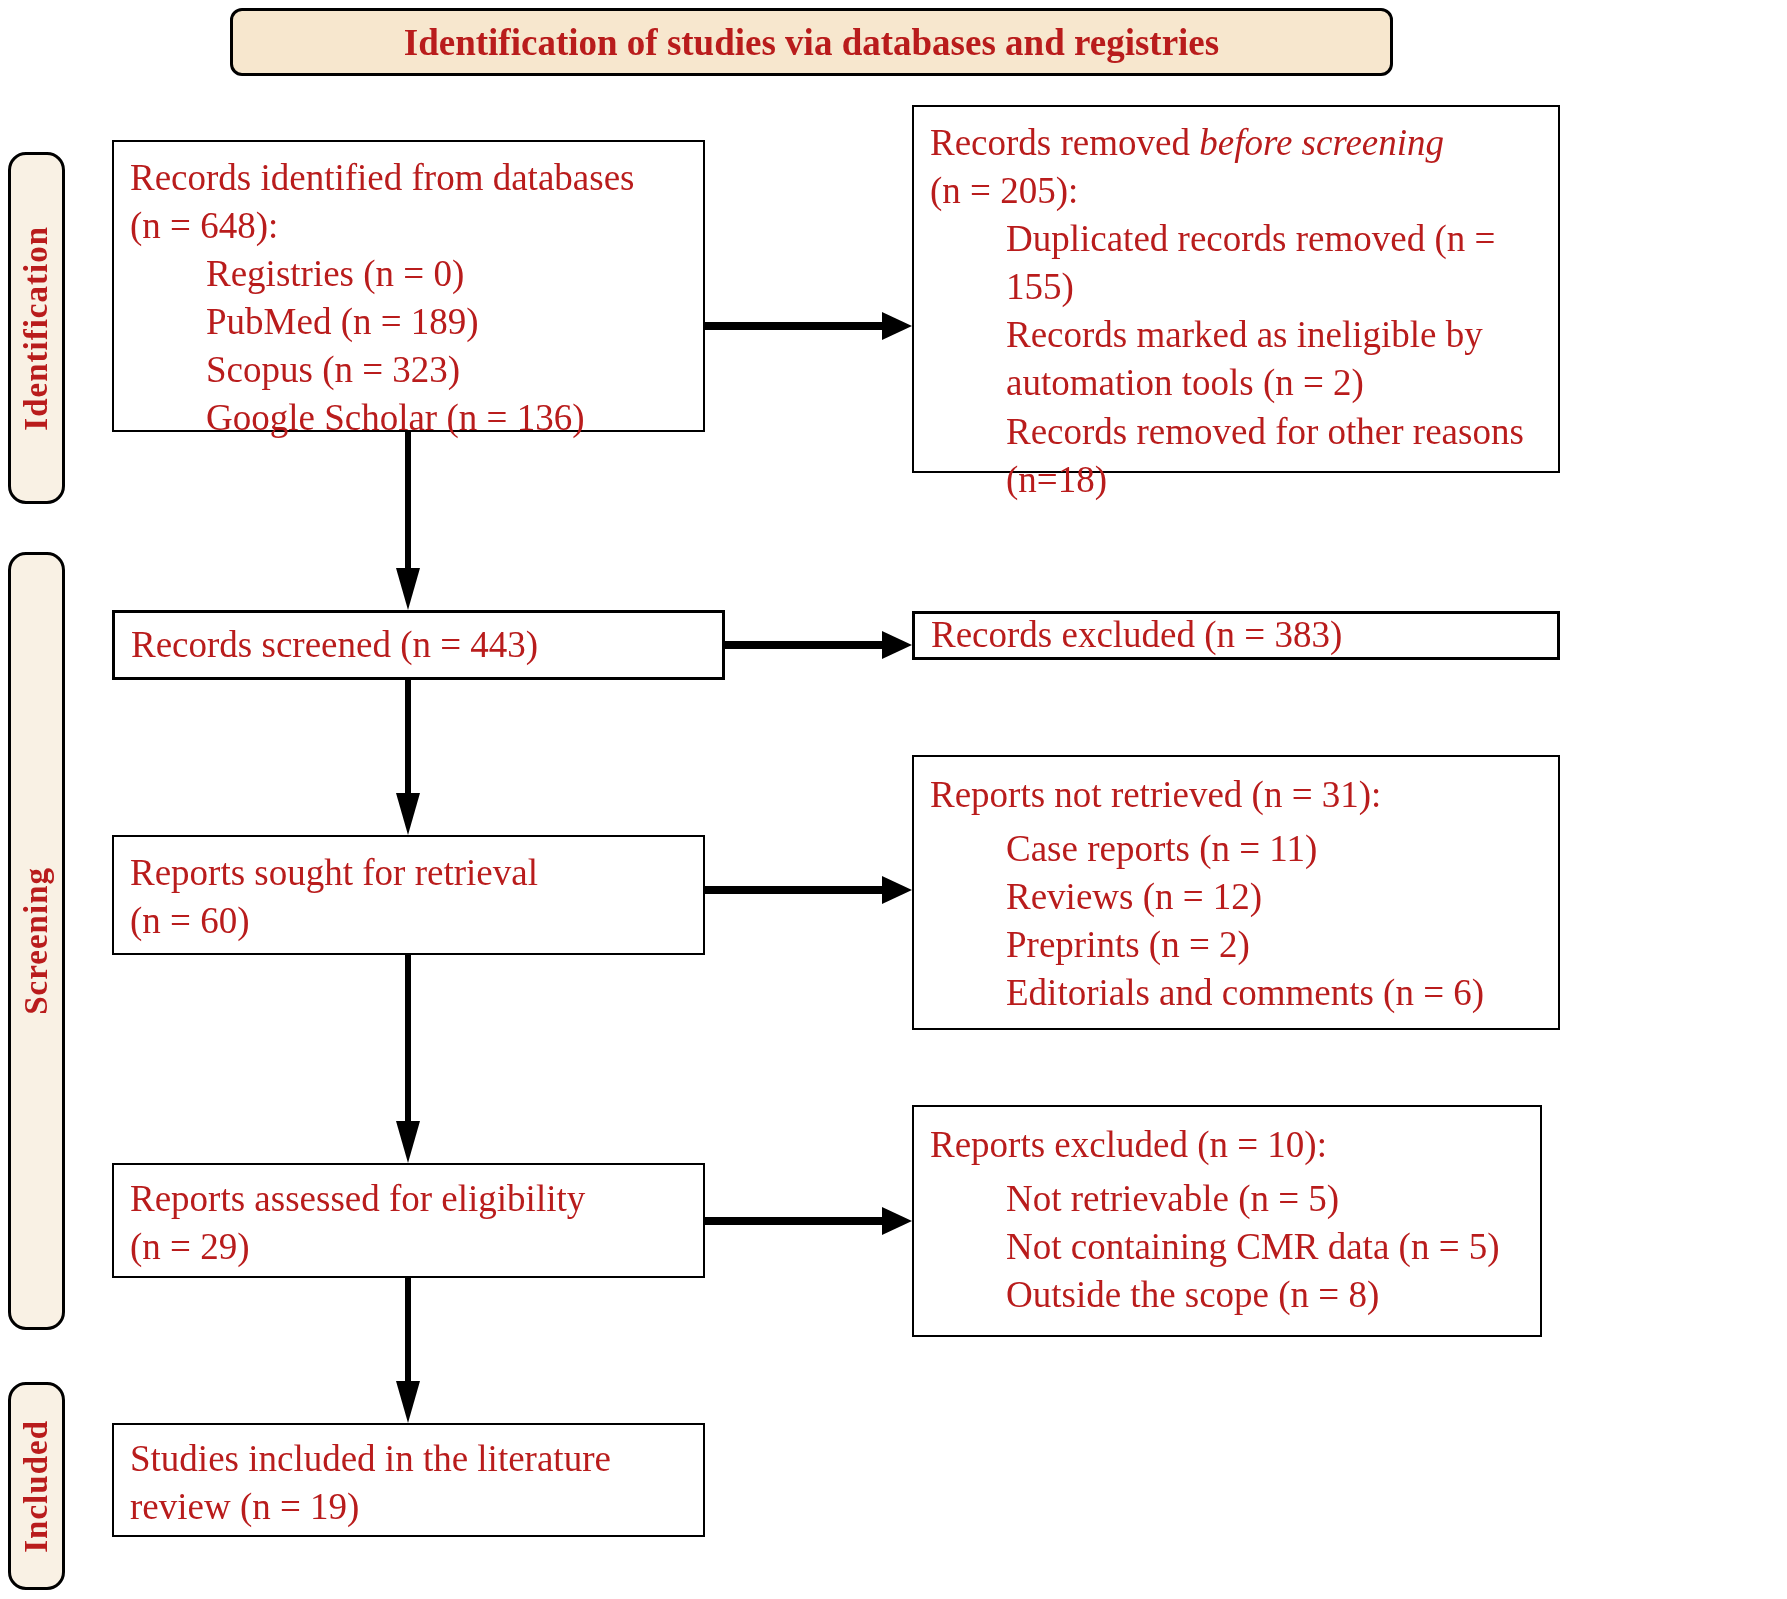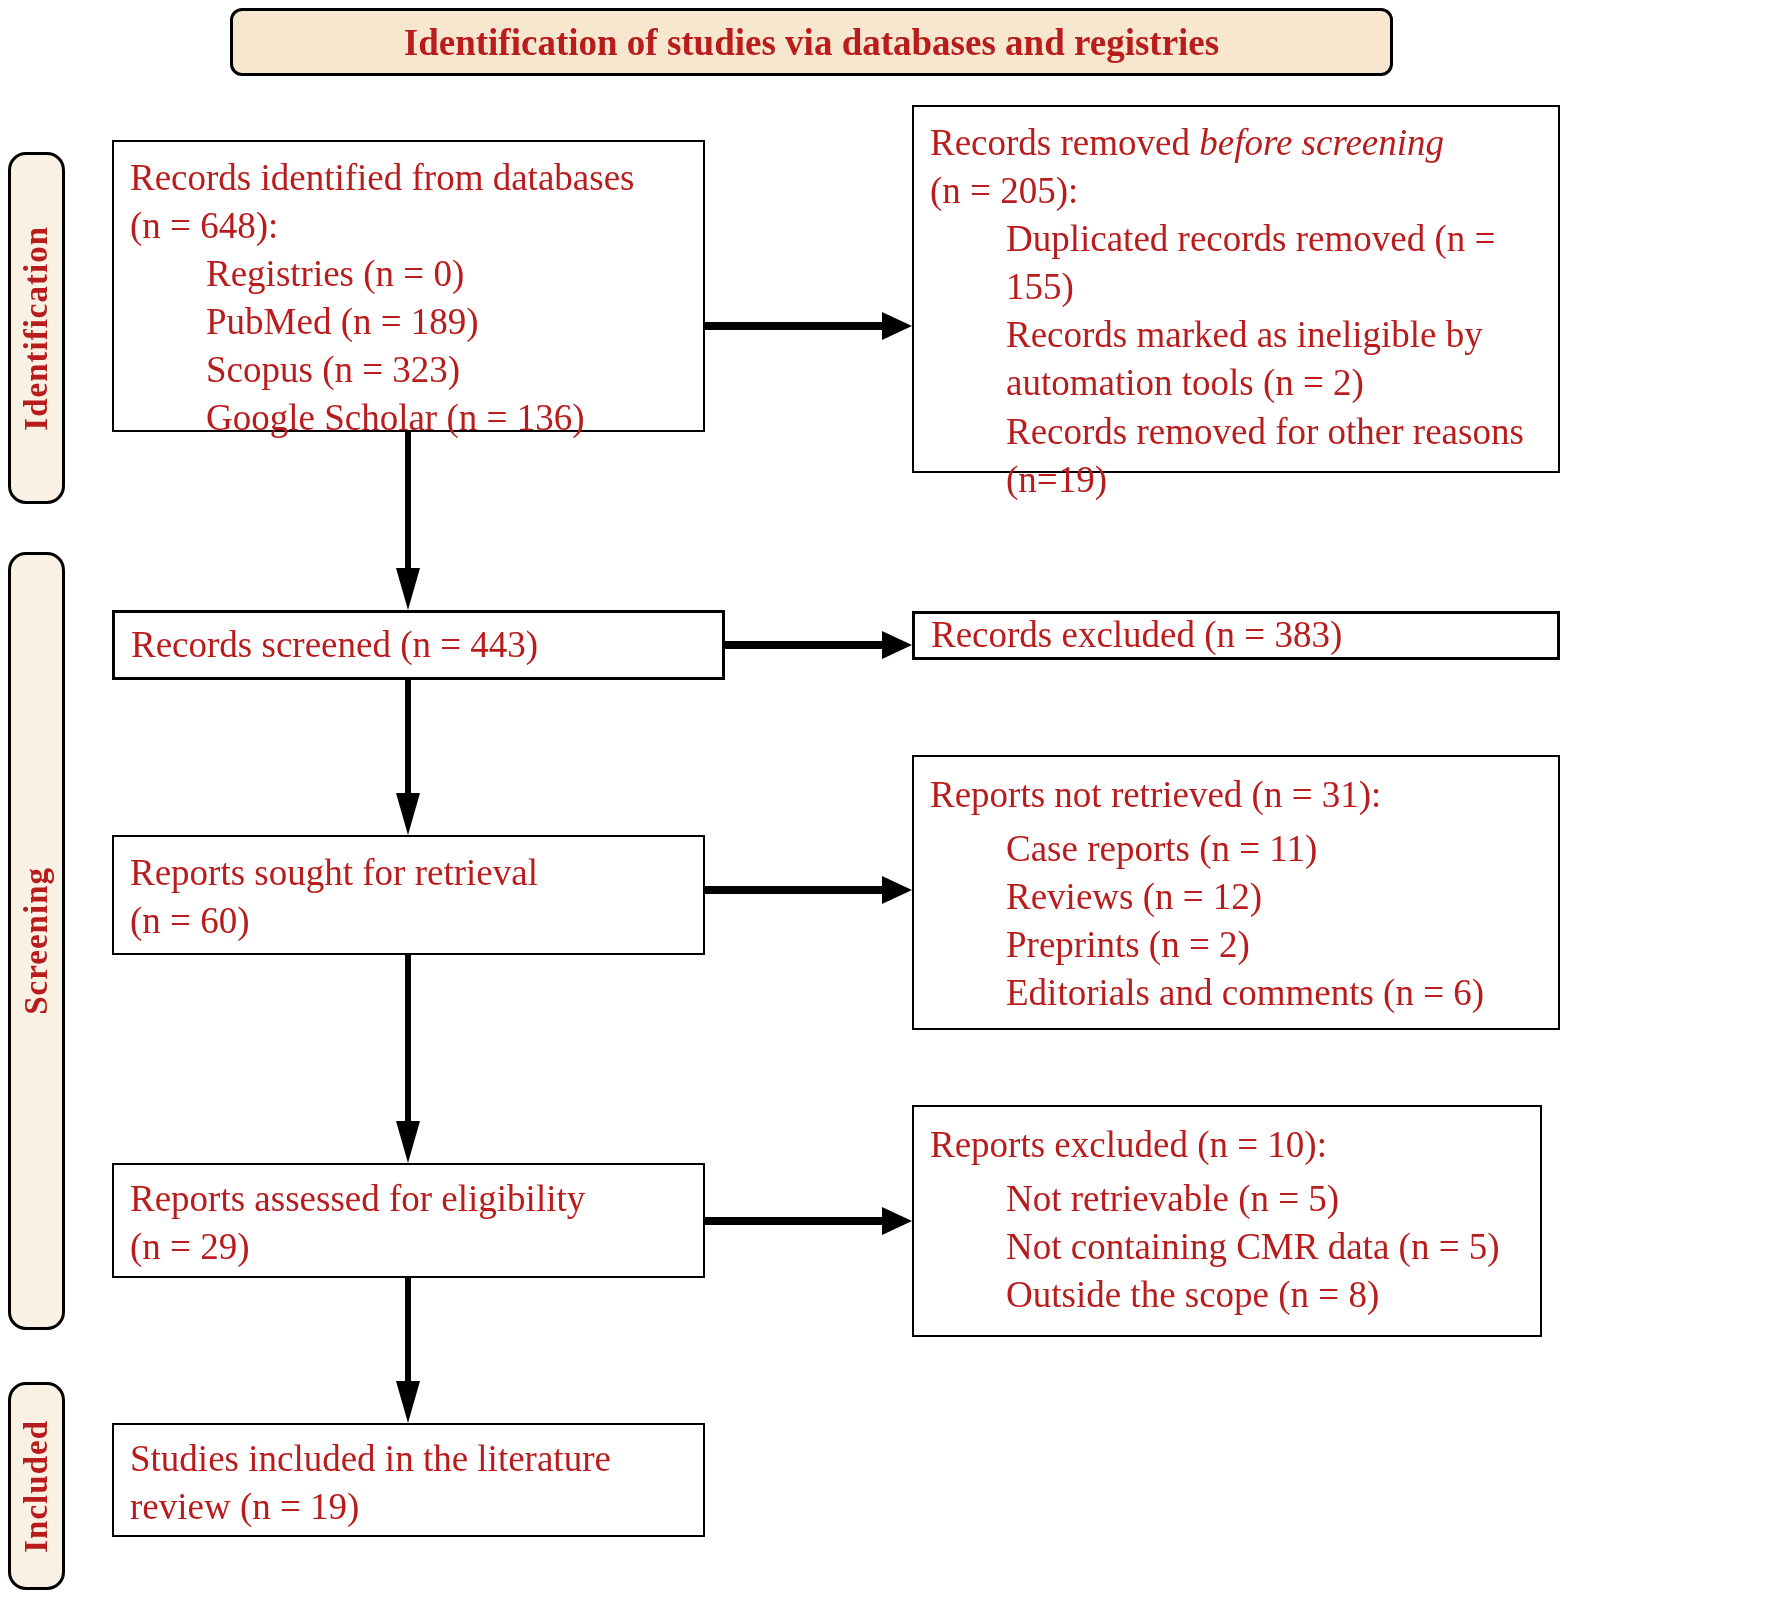--- a/index.html
+++ b/index.html
@@ -116,21 +116,21 @@
         <div class="hline">review (n = 19)</div>
       </div>
   </div>
 
   <div class="box" id="box-removed">
     <div class="hline"><span>Records removed </span><em>before screening</em></div>
     <div class="hline">(n = 205):</div>
     <div>
         <div class="item">Duplicated records removed (n = 155)</div>
         <div class="item">Records marked as ineligible by automation tools (n = 2)</div>
-        <div class="item">Records removed for other reasons (n=19)</div>
+        <div class="item">Records removed for other reasons (n=18)</div>
       </div>
   </div>
 
   <div class="box single" id="box-records-excluded">
     <span>Records excluded (n = 383)</span>
   </div>
 
   <div class="box" id="box-not-retrieved">
     <div class="hline">Reports not retrieved (n = 31):</div>
     <div>

